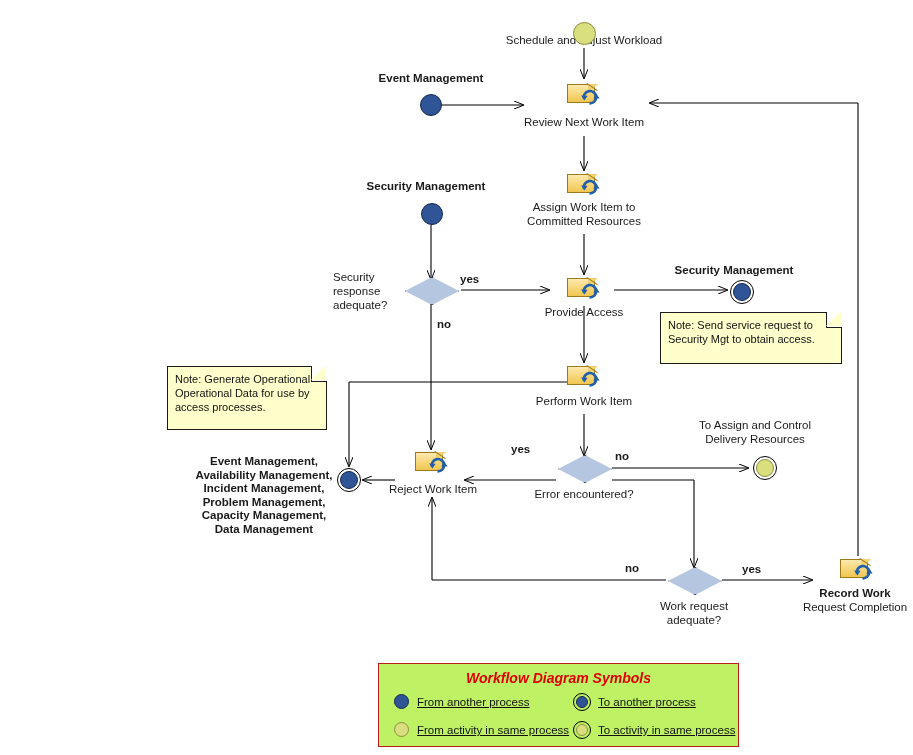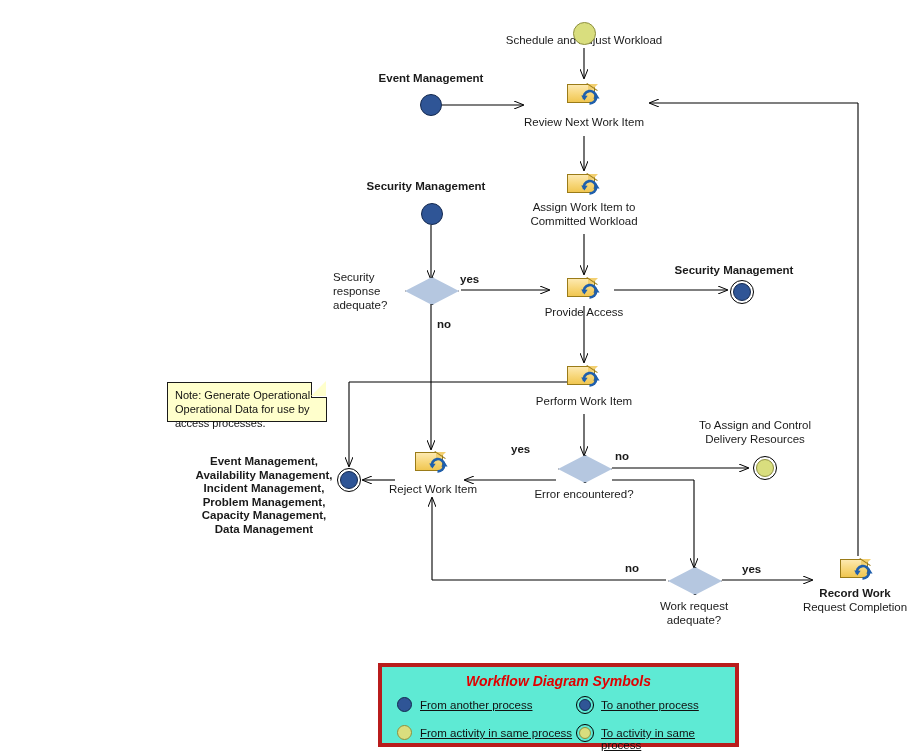--- a/index.html
+++ b/index.html
@@ -39,21 +39,21 @@
   
   .note{position:absolute;background:#ffffcc;border:1px solid #1a1a1a;box-sizing:border-box;
         font-size:11px;color:#111;line-height:14px;padding:5px 6px 4px 7px;}
   .note .corner{position:absolute;right:-1px;top:-1px;width:15px;height:15px;
         background:#ffffff;border-left:1px solid #1a1a1a;border-bottom:1px solid #1a1a1a;
         transform:none;}
   .note .corner:after{content:"";position:absolute;left:-1px;top:-1px;width:0;height:0;
         border-left:15px solid transparent;border-bottom:15px solid #ffffcc;}
 
   
-  #legend{position:absolute;border:4px solid #b91c1c;background:#5eead4;box-sizing:border-box;}
+  #legend{position:absolute;border:1px solid #b91c1c;background:#bef264;box-sizing:border-box;}
   #legend .title{text-align:center;color:#e00000;font-style:italic;font-weight:bold;font-size:14px;
         margin-top:6px;}
   .lgrow{position:absolute;font-size:11.5px;color:#111;text-decoration:underline;}
   .lgsym{position:absolute;}
 </style>
 </head>
 <body>
 
 <div id="canvas">
 
@@ -129,21 +129,21 @@
     <div class="paper"></div>
       <div class="fold"></div>
       <div class="foldline"></div>
     <svg class="recy" width="21" height="18" viewBox="0 0 21 18">
       <path d="M4,11 A6.2,6.2 0 1 1 9.5,15.4" fill="none" stroke="#1f5fad" stroke-width="2.6"></path>
       <path d="M1.2,7.6 L4.4,12.4 L7.6,7.8 Z" fill="#1f5fad"></path>
       <path d="M19.6,10.6 L16.4,5.8 L13.2,10.4 Z" fill="#1f5fad"></path>
     </svg>
   </div>
   <div class="lbl ctr" style="left:584px;top:201px;">Assign Work Item to</div>
-  <div class="lbl ctr" style="left:584px;top:215px;">Committed Workload</div>
+  <div class="lbl ctr" style="left:584px;top:215px;">Committed Resources</div>
 
   <div class="lbl ctr bold" style="left:426px;top:180px;">Security Management</div>
   <div class="cir blue" style="left:421px;top:203px;width:22px;height:22px;"></div>
 
   <div class="dia" style="left:405px;top:277px;width:52px;height:26px;">
       <i></i>
     </div>
   <div class="lbl" style="left:333px;top:271px;">Security</div>
   <div class="lbl" style="left:333px;top:285px;">response</div>
   <div class="lbl" style="left:333px;top:299px;">adequate?</div>
@@ -159,34 +159,39 @@
       <path d="M1.2,7.6 L4.4,12.4 L7.6,7.8 Z" fill="#1f5fad"></path>
       <path d="M19.6,10.6 L16.4,5.8 L13.2,10.4 Z" fill="#1f5fad"></path>
     </svg>
   </div>
   <div class="lbl ctr" style="left:584px;top:306px;">Provide Access</div>
 
   <div class="lbl ctr bold" style="left:734px;top:264px;">Security Management</div>
   <div class="ring" style="left:730px;top:280px;width:24px;height:24px;"></div>
   <div class="cir blue" style="left:733px;top:283px;width:18px;height:18px;"></div>
 
+  <div class="note" style="left:660px;top:312px;width:182px;height:52px;">
+    <div class="corner"></div>
+    <div>Note: Send service request to</div>
+    <div>Security Mgt  to obtain access.</div>
+  </div>
 
   <div class="act" style="left:567px;top:364px;">
     <div class="paper"></div>
       <div class="fold"></div>
       <div class="foldline"></div>
     <svg class="recy" width="21" height="18" viewBox="0 0 21 18">
       <path d="M4,11 A6.2,6.2 0 1 1 9.5,15.4" fill="none" stroke="#1f5fad" stroke-width="2.6"></path>
       <path d="M1.2,7.6 L4.4,12.4 L7.6,7.8 Z" fill="#1f5fad"></path>
       <path d="M19.6,10.6 L16.4,5.8 L13.2,10.4 Z" fill="#1f5fad"></path>
     </svg>
   </div>
   <div class="lbl ctr" style="left:584px;top:395px;">Perform Work Item</div>
 
-  <div class="note" style="left:167px;top:382px;width:160px;height:40px;">
+  <div class="note" style="left:167px;top:366px;width:160px;height:64px;">
     <div class="corner"></div>
     <div>Note: Generate Operational</div>
     <div>Operational Data for use by</div>
     <div>access processes.</div>
   </div>
 
   <div class="act" style="left:415px;top:450px;">
     <div class="paper"></div>
       <div class="fold"></div>
       <div class="foldline"></div>

